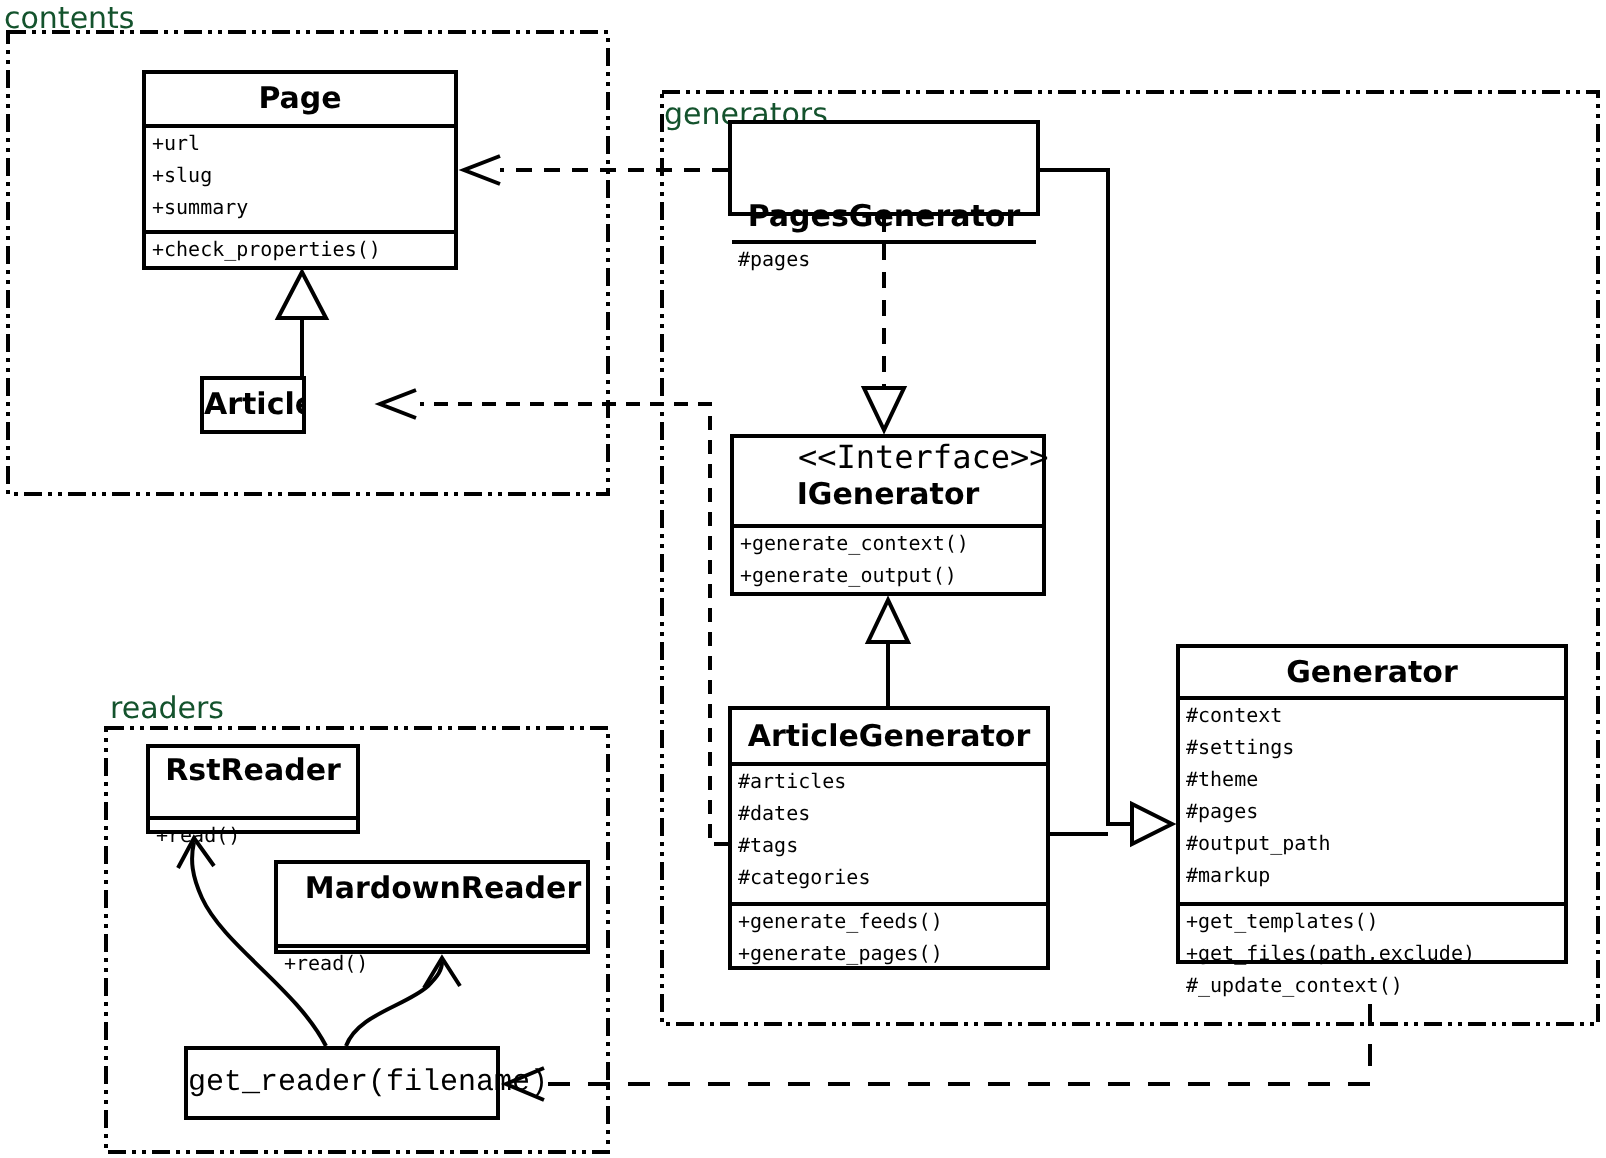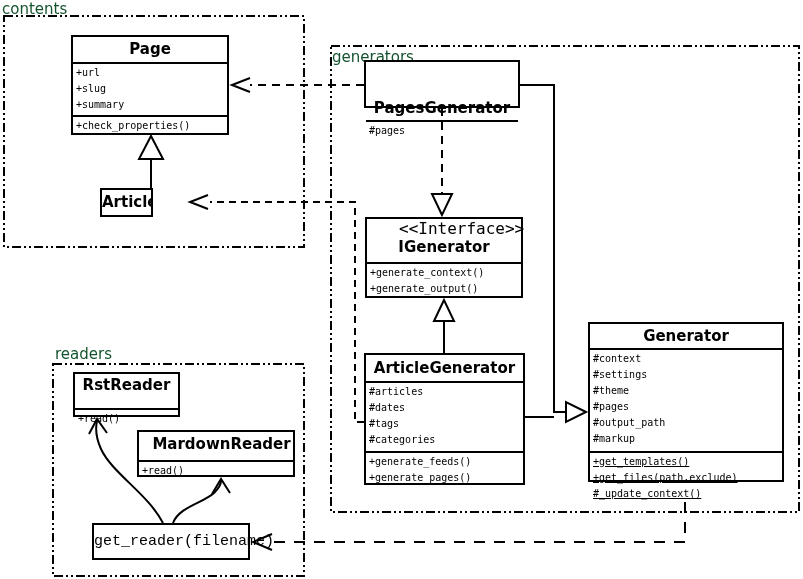--- a/index.html
+++ b/index.html
@@ -149,36 +149,36 @@
   <div class="uml" style="left:588px; top:322px; width:196px; height:160px;">
     <div class="title" style="height:24px; line-height:24px;">Generator</div>
     <div class="sect" style="height:100px;">
       <div class="line">#context</div>
       <div class="line">#settings</div>
       <div class="line">#theme</div>
       <div class="line">#pages</div>
       <div class="line">#output_path</div>
       <div class="line">#markup</div>
     </div>
-    <div class="sect" style="height:52px;text-decoration:underline;">
+    <div class="sect" style="height:52px;">
       <div class="line">+get_templates()</div>
       <div class="line">+get_files(path,exclude)</div>
       <div class="line">#_update_context()</div>
     </div>
   </div>
 
   <div class="uml" style="left:73px; top:372px; width:107px; height:45px;">
     <div class="title" style="height:34px; line-height:22px;">RstReader</div>
     <div class="sect" style="height:19px;">
       <div class="line">+read()</div>
     </div>
   </div>
 
   <div class="uml" style="left:137px; top:430px; width:158px; height:47px;">
-    <div class="title" style="height:28px; line-height:24px;margin-left:11px;">MardownReader</div>
+    <div class="title" style="height:40px; line-height:24px;margin-left:11px;">MardownReader</div>
     <div class="sect" style="height:19px;">
       <div class="line">+read()</div>
     </div>
   </div>
 
   <div class="uml" style="left:92px; top:523px; width:158px; height:37px;">
     <div class="fn-label" style="height:33px; line-height:33px;">get_reader(filename)</div>
   </div>
 
 </div>

